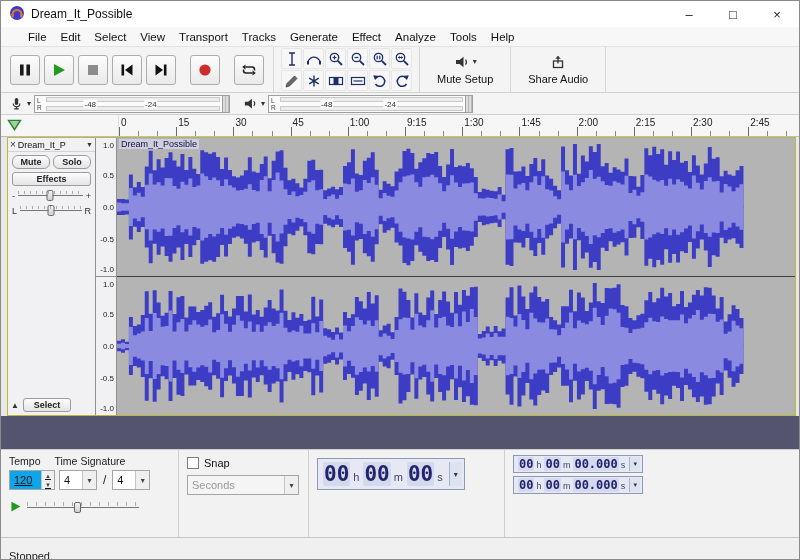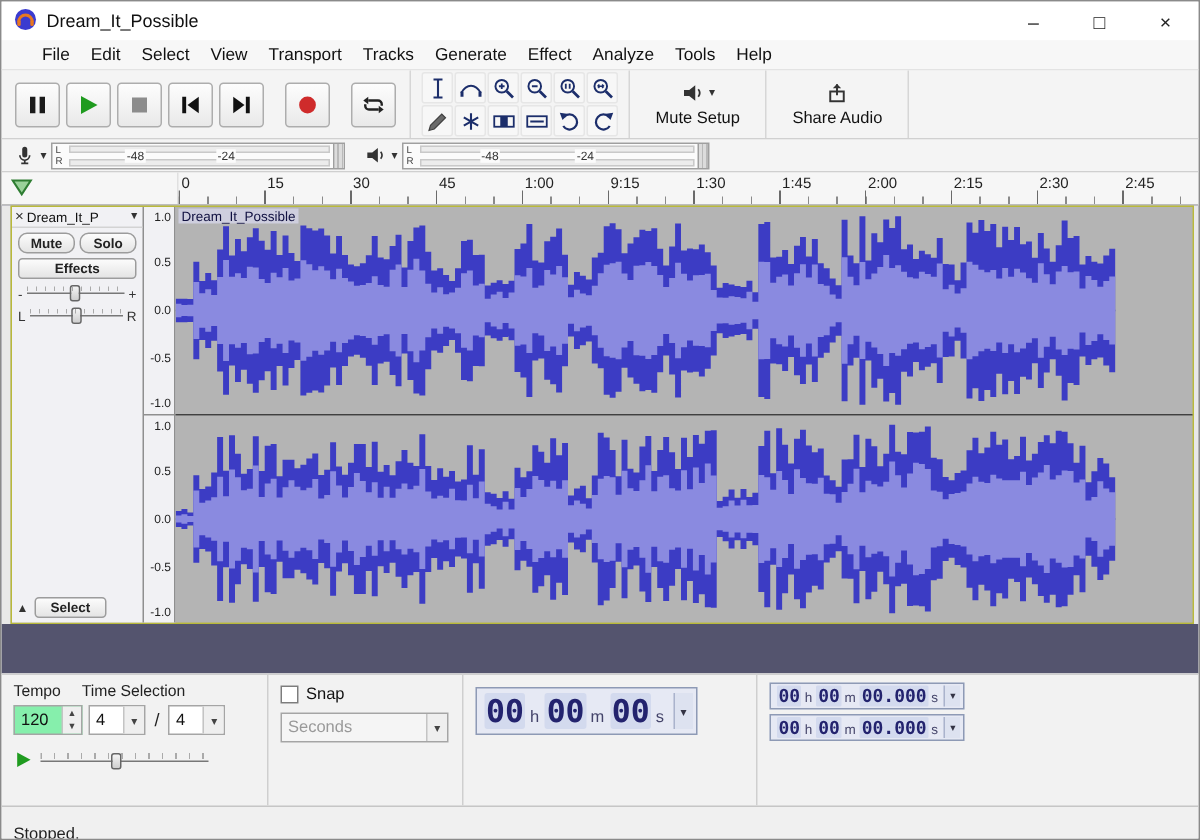--- a/index.html
+++ b/index.html
@@ -81,21 +81,21 @@
   .wave-channel + .wave-channel{border-top:1px solid #404040;}
   svg.wave{position:absolute;inset:0;width:100%;height:100%;display:block;}
   .clip-name{position:absolute;top:1px;left:2px;font-size:9px;color:#101040;background:rgba(220,220,245,.65);padding:0 2px;z-index:3;}
 
   
   .bottombar{height:88px;background:#f2f2f2;border-top:1px solid #cfcfcf;display:flex;flex:none;}
   .bb-sec{border-right:1px solid #cfcfcf;padding:5px 8px;}
   .sec-tempo{width:178px;}
   .lab-row{display:flex;gap:14px;font-size:10.5px;color:#222;margin-bottom:3px;}
   .ctl-row{display:flex;align-items:center;gap:4px;}
-  .spinbox{display:flex;align-items:stretch;border:1px solid #a5a5a5;background:#86efac;height:20px;width:46px;}
+  .spinbox{display:flex;align-items:stretch;border:1px solid #a5a5a5;background:#0ea5e9;height:20px;width:46px;text-decoration:underline;}
   .spin-val{flex:1;display:flex;align-items:center;padding-left:4px;font-size:11px;}
   .spin-arrows{width:13px;border-left:1px solid #c4c4c4;display:flex;flex-direction:column;}
   .spin-arrows span{flex:1;display:flex;align-items:center;justify-content:center;font-size:6px;color:#444;background:#efefef;}
   .dd-box{display:flex;align-items:center;border:1px solid #a5a5a5;background:#fff;height:20px;padding-left:4px;font-size:11px;}
   .dd-box .dd-arr{margin-left:auto;width:14px;align-self:stretch;display:flex;align-items:center;justify-content:center;border-left:1px solid #c4c4c4;background:#efefef;font-size:8px;color:#444;}
   .ts-slash{font-size:12px;color:#222;margin:0 2px;}
   .playspeed{display:flex;align-items:center;gap:5px;margin-top:10px;}
   .ps-slider{width:112px;height:12px;position:relative;}
   .ps-slider::before{content:"";position:absolute;left:0;right:0;top:6px;height:1px;background:#777;}
   .ps-slider::after{content:"";position:absolute;left:0;right:0;top:1px;height:4px;background:repeating-linear-gradient(to right,#aaa 0 1px,transparent 1px 9px);}
@@ -446,21 +446,21 @@
           </div>
         </div>
       </div>
     </div>
   </div>
 
   <div class="bottombar">
     <div class="bb-sec sec-tempo">
       <div class="lab-row">
         <span>Tempo</span>
-        <span>Time Selection</span>
+        <span>Time Signature</span>
       </div>
       <div class="ctl-row">
         <div class="spinbox">
           <span class="spin-val">120</span>
           <span class="spin-arrows">
               <span>▲</span>
               <span>▼</span>
             </span>
         </div>
         <div class="dd-box" style="width:38px">

